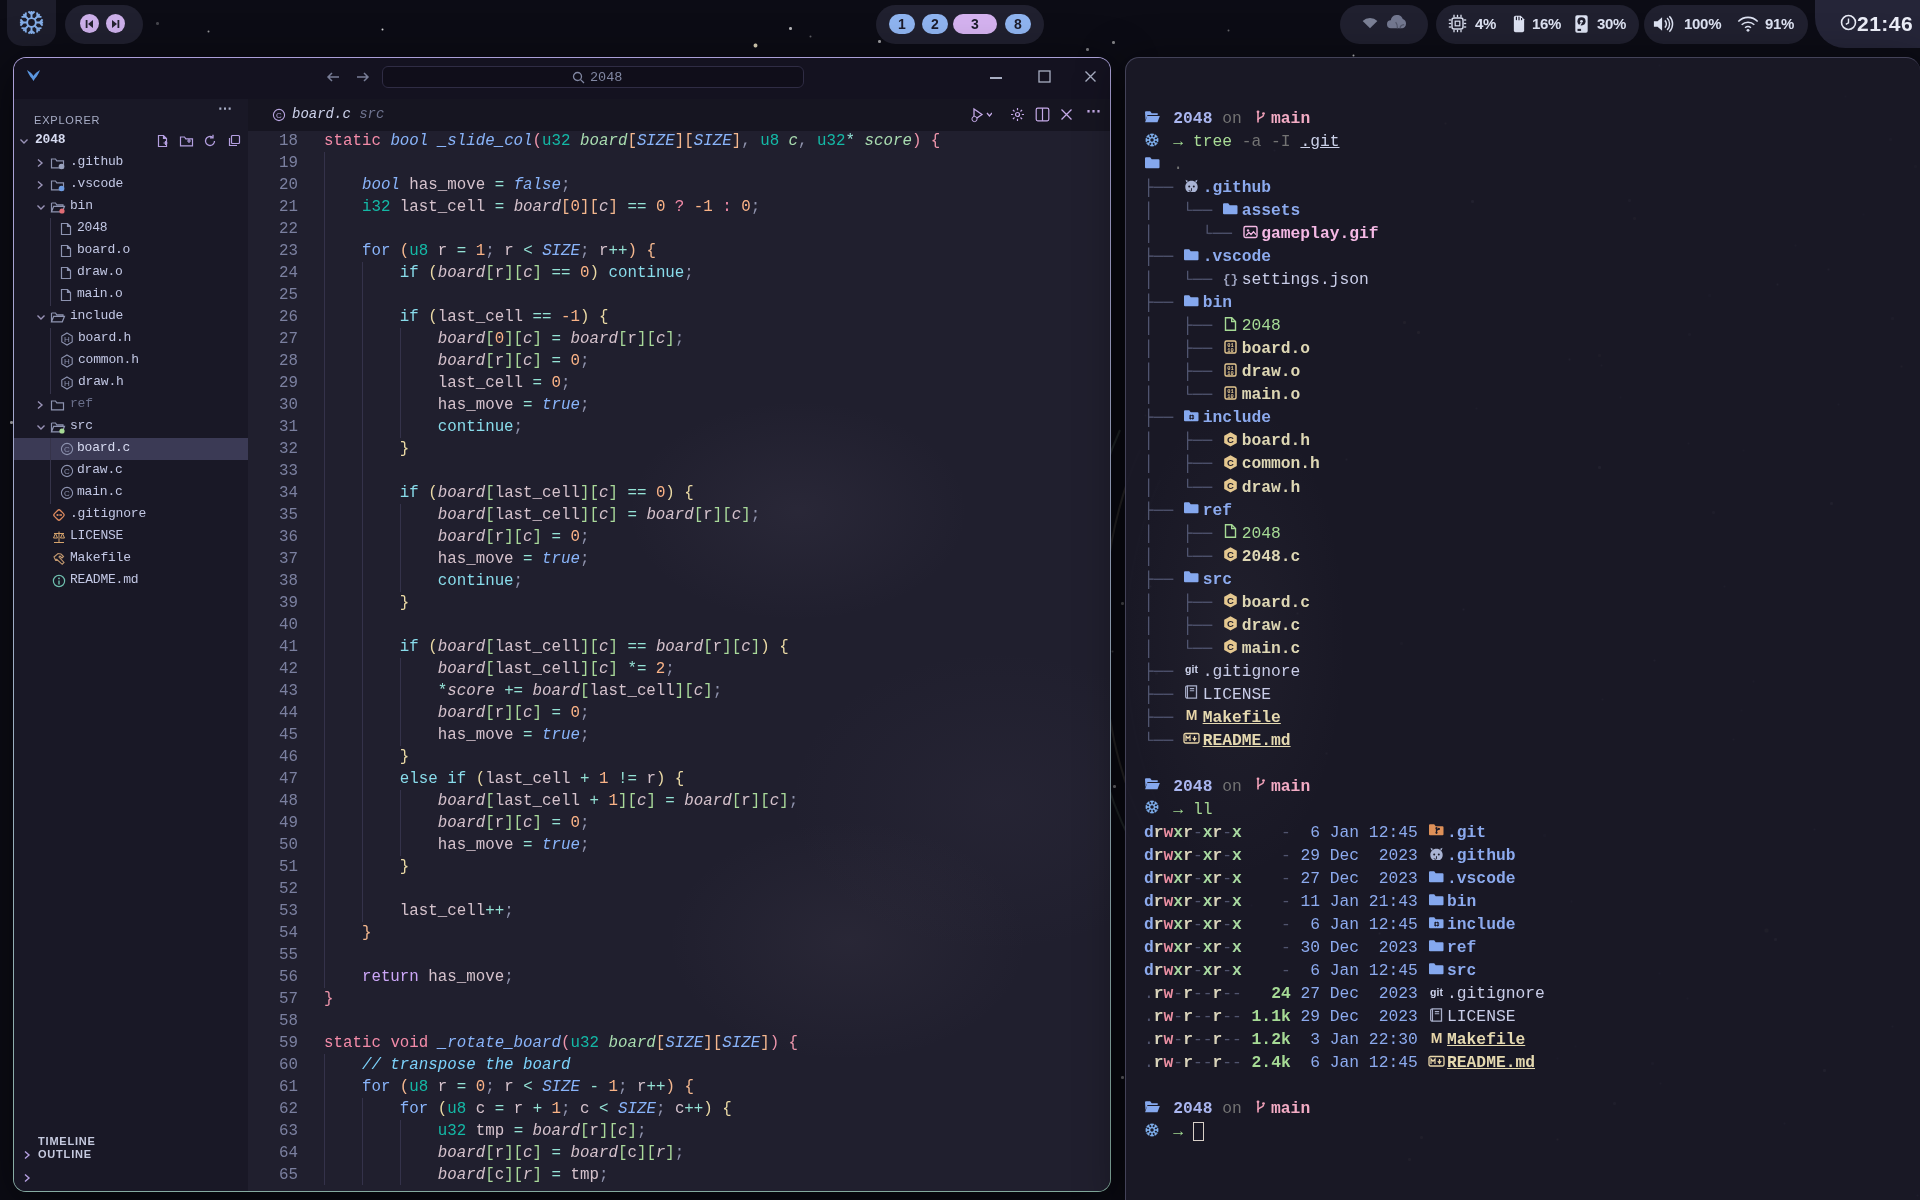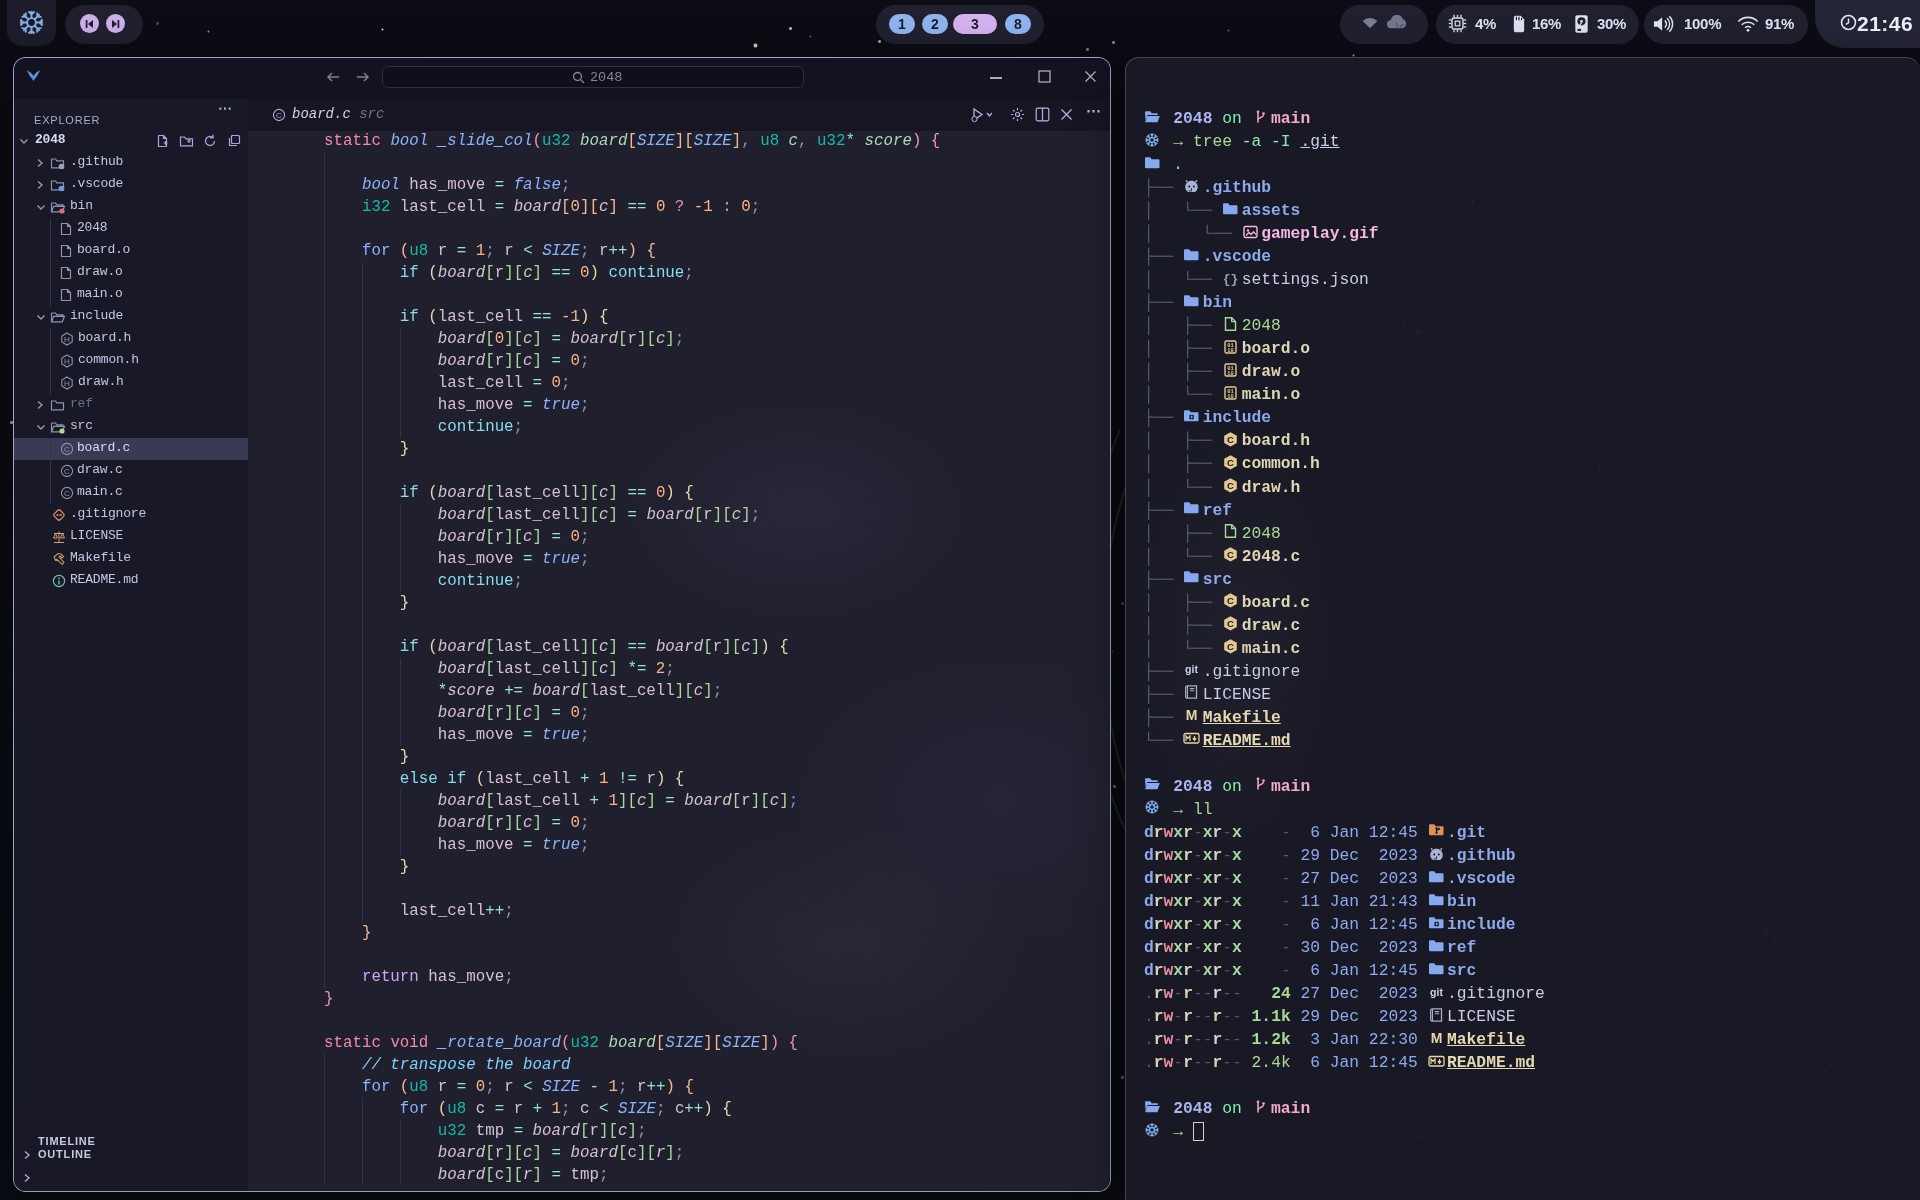--- a/index.html
+++ b/index.html
@@ -28,21 +28,21 @@
 .b1 { color:#ee95ab; } .b2 { color:#f5b88f; } .b3 { color:#ead9a4; } .b4 { color:#a9d99a; }
 .pn { color:#8f93ad; } .cm { color:#7dd3fc; font-style:italic !important; }
 
 
 #term { position:absolute; left:1125px; top:57px; width:795px; height:1143px; background:rgba(26,25,38,0.96); box-shadow:0 10px 45px rgba(0,0,0,0.55); border:1px solid #434258; border-bottom:none; border-right:none; border-radius:14px 14px 0 0; }
 #tpre { position:absolute; left:18px; top:49px; font:16.3px/23.03px "Liberation Mono",monospace; color:#cad0e8; white-space:pre; }
 #tpre i { font-style:normal; }
 .tic { display:inline-block; width:19.56px; height:8px; position:relative; }
 .tic svg { position:absolute; left:0; top:-6.5px; }
 .tg { color:#565b78; }
-.pb { color:#aab6f0; font-weight:bold; } .pw { color:#86efac; } .pk { color:#f2abc4; font-weight:bold; }
+.pb { color:#aab6f0; font-weight:bold; } .pw { color:#737373; } .pk { color:#f2abc4; font-weight:bold; }
 .pu { color:#cad0e8; text-decoration:underline; }
 .ga { color:#a0d890; } .gc { color:#a8da95; }
 .tb_ { color:#8caaee; font-weight:bold; }
 .tp_ { color:#f4b8e4; font-weight:bold; }
 .tw_ { color:#c9cde8; }
 .tg_ { color:#a6da95; }
 .ty_ { color:#ded7b4; font-weight:bold; }
 .tyu { color:#e5d9b0; font-weight:bold; text-decoration:underline; }
 .td { color:#8caaee; }
 .pD { color:#8caaee; font-weight:bold; } .pR { color:#d8d2ba; font-weight:bold; } .pW { color:#ea8fa2; font-weight:bold; } .pX { color:#a8d8a0; font-weight:bold; } .pN { color:#50546e; }
@@ -377,20 +377,68 @@
     <div style="position:absolute;left:420px;top:690px;width:360px;height:240px;border-radius:50%;background:radial-gradient(closest-side,rgba(128,116,134,0.09),rgba(128,116,134,0));"></div>
     <div class="ig" style="left:76px;top:20.5px;height:836.0px"></div>
         <div class="ig" style="left:76px;top:922.5px;height:131.5px"></div>
         <div class="ig" style="left:114px;top:130.5px;height:660.0px"></div>
         <div class="ig" style="left:114px;top:966.5px;height:87.5px"></div>
         <div class="ig" style="left:152px;top:196.5px;height:110.0px"></div>
         <div class="ig" style="left:152px;top:372.5px;height:88.0px"></div>
         <div class="ig" style="left:152px;top:526.5px;height:88.0px"></div>
         <div class="ig" style="left:152px;top:658.5px;height:66.0px"></div>
         <div class="ig" style="left:152px;top:988.5px;height:65.5px"></div>
+    <div id="gutter">18
+19
+20
+21
+22
+23
+24
+25
+26
+27
+28
+29
+30
+31
+32
+33
+34
+35
+36
+37
+38
+39
+40
+41
+42
+43
+44
+45
+46
+47
+48
+49
+50
+51
+52
+53
+54
+55
+56
+57
+58
+59
+60
+61
+62
+63
+64
+65</div>
     <div id="code"><i class="kr">static</i> <i class="tb">bool _slide_col</i><i class="b1">(</i><i class="ty">u32</i> <i class="pg">board</i><i class="b2">[</i><i class="tb">SIZE</i><i class="b2">][</i><i class="tb">SIZE</i><i class="b2">]</i><i class="pn">,</i> <i class="ty">u8</i> <i class="pg">c</i><i class="pn">,</i> <i class="ty">u32</i><i class="op">*</i> <i class="pg">score</i><i class="b1">)</i> <i class="b1">{</i>
 
     <i class="tb">bool</i> <i class="v">has_move</i> <i class="op">=</i> <i class="tb">false</i><i class="pn">;</i>
     <i class="ty">i32</i> <i class="v">last_cell</i> <i class="op">=</i> <i class="vp">board</i><i class="b2">[</i><i class="nm">0</i><i class="b2">][</i><i class="vp">c</i><i class="b2">]</i> <i class="op">==</i> <i class="nm">0</i> <i class="pq">?</i> <i class="nm">-1</i> <i class="pq">:</i> <i class="nm">0</i><i class="pn">;</i>
 
     <i class="kb">for</i> <i class="b2">(</i><i class="ty">u8</i> <i class="v">r</i> <i class="op">=</i> <i class="nm">1</i><i class="pn">;</i> <i class="v">r</i> <i class="op">&lt;</i> <i class="tb">SIZE</i><i class="pn">;</i> <i class="v">r</i><i class="op">++</i><i class="b2">)</i> <i class="b2">{</i>
         <i class="ks">if</i> <i class="b3">(</i><i class="vp">board</i><i class="b4">[</i><i class="v">r</i><i class="b4">][</i><i class="vp">c</i><i class="b4">]</i> <i class="op">==</i> <i class="nm">0</i><i class="b3">)</i> <i class="ks">continue</i><i class="pn">;</i>
 
         <i class="ks">if</i> <i class="b3">(</i><i class="v">last_cell</i> <i class="op">==</i> <i class="nm">-1</i><i class="b3">)</i> <i class="b3">{</i>
             <i class="vp">board</i><i class="b4">[</i><i class="nm">0</i><i class="b4">][</i><i class="vp">c</i><i class="b4">]</i> <i class="op">=</i> <i class="vp">board</i><i class="b4">[</i><i class="v">r</i><i class="b4">][</i><i class="vp">c</i><i class="b4">]</i><i class="pn">;</i>
@@ -661,21 +709,21 @@
 <i class="pN">.</i><i class="pR">r</i><i class="pW">w</i><i class="pN">-</i><i class="pR">r</i><i class="pN">-</i><i class="pN">-</i><i class="pR">r</i><i class="pN">-</i><i class="pN">-</i> <i class="tg_" style="font-weight:bold">  24</i> <i class="td">27 Dec  2023</i> <s class="tic "><svg width="17" height="16" viewBox="0 0 17 16">
           <text x="8.5" y="12" font-size="10.5" font-weight="bold" fill="#cdd3ec" text-anchor="middle" font-family="Liberation Sans">git</text>
         </svg></s><i class="tw_">.gitignore</i>
 <i class="pN">.</i><i class="pR">r</i><i class="pW">w</i><i class="pN">-</i><i class="pR">r</i><i class="pN">-</i><i class="pN">-</i><i class="pR">r</i><i class="pN">-</i><i class="pN">-</i> <i class="tg_" style="font-weight:bold">1.1k</i> <i class="td">29 Dec  2023</i> <s class="tic "><svg width="17" height="16" viewBox="0 0 17 16">
           <path d="M4.5 1.8 h9 v12.4 h-9 a1.8 1.8 0 0 1 -1.8-1.8 v-8.8 a1.8 1.8 0 0 1 1.8-1.8 z" fill="none" stroke="#a8aec9" stroke-width="1.3"></path>
           <path d="M4.5 1.8 v12.4 M6.8 4.6 h4.4 M6.8 6.8 h4.4" stroke="#a8aec9" stroke-width="1.1"></path>
         </svg></s><i class="tw_">LICENSE</i>
 <i class="pN">.</i><i class="pR">r</i><i class="pW">w</i><i class="pN">-</i><i class="pR">r</i><i class="pN">-</i><i class="pN">-</i><i class="pR">r</i><i class="pN">-</i><i class="pN">-</i> <i class="tg_" style="font-weight:bold">1.2k</i> <i class="td"> 3 Jan 22:30</i> <s class="tic "><svg width="17" height="16" viewBox="0 0 17 16">
           <text x="8.5" y="13" font-size="14" font-weight="bold" fill="#e8d5a8" text-anchor="middle" font-family="Liberation Sans">M</text>
         </svg></s><i class="tyu">Makefile</i>
-<i class="pN">.</i><i class="pR">r</i><i class="pW">w</i><i class="pN">-</i><i class="pR">r</i><i class="pN">-</i><i class="pN">-</i><i class="pR">r</i><i class="pN">-</i><i class="pN">-</i> <i class="tg_" style="font-weight:normal">2.4k</i> <i class="td"> 6 Jan 12:45</i> <s class="tic "><svg width="17" height="16" viewBox="0 0 17 16">
+<i class="pN">.</i><i class="pR">r</i><i class="pW">w</i><i class="pN">-</i><i class="pR">r</i><i class="pN">-</i><i class="pN">-</i><i class="pR">r</i><i class="pN">-</i><i class="pN">-</i> <i class="tg_" style="font-weight:bold">2.4k</i> <i class="td"> 6 Jan 12:45</i> <s class="tic "><svg width="17" height="16" viewBox="0 0 17 16">
           <rect x="1" y="3.5" width="15" height="9.5" rx="1.5" fill="none" stroke="#e8d5a8" stroke-width="1.3"></rect>
           <path d="M3 11 V6 l2 2.4 L7 6 v5" fill="none" stroke="#e8d5a8" stroke-width="1.2"></path>
           <path d="M11.5 6 v3.4 M9.8 8 l1.7 2.4 L13.2 8" fill="none" stroke="#e8d5a8" stroke-width="1.2"></path>
         </svg></s><i class="tyu">README.md</i>
 
 <s class="tic "><svg width="17" height="16" viewBox="0 0 17 16">
           <path d="M1 3.2 a1 1 0 0 1 1-1 h4.2 l1.5 2 h6 v1.8 h-10.2 l-2 5.2 z" fill="#85a8ee"></path>
           <path d="M3.2 7 h12.6 l-2.3 6.2 h-12.4 z" fill="#85a8ee"></path>
         </svg></s> <i class="pb">2048</i> <i class="pw">on</i> <s class="tic "><svg width="17" height="16" viewBox="0 0 17 16">
           <path d="M6 2.5 v11" stroke="#f0a0b8" stroke-width="1.6" fill="none"></path>

